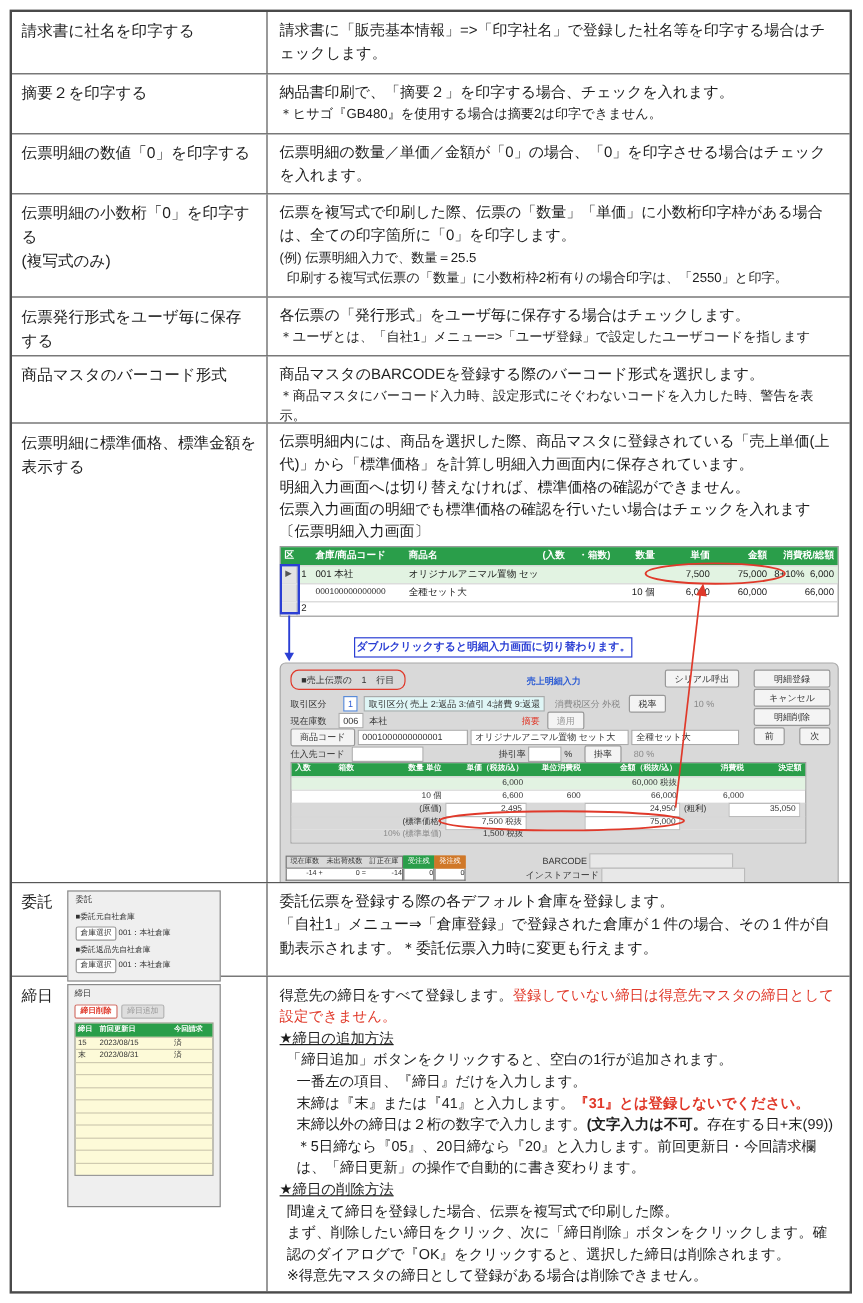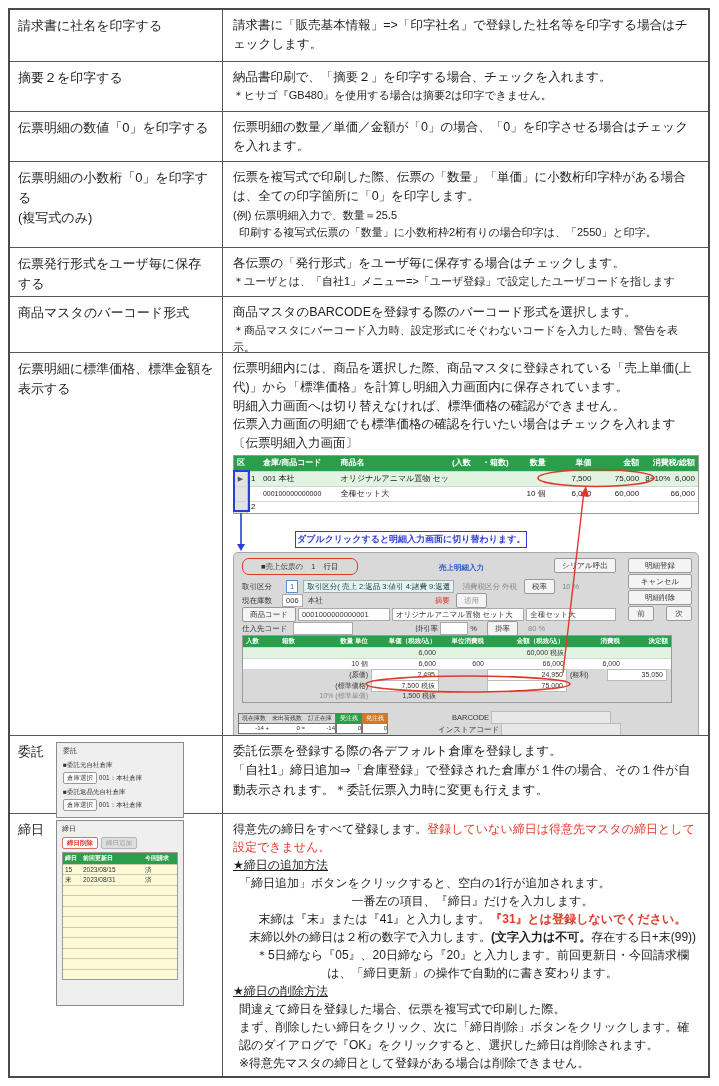--- a/index.html
+++ b/index.html
@@ -12,42 +12,42 @@
   .cl { width:213px; border-right:1.5px solid #575757; padding:6px 8px;
     font-size:13px; line-height:1.55; }
   .cr { flex:1; padding:6px 10px 4px 10px; font-size:12.5px; line-height:1.55; overflow:hidden; }
   .cr p { margin:0; }
   .note { font-size:11px; }
   .red { color:#e0392a; }
   .redbold { color:#e0392a; font-weight:bold; }
   .bold { font-weight:bold; }
   .underline { text-decoration:underline; }
   .ind1 { padding-left:6px; }
-  .ind2 { padding-left:14px;text-align:center; }
+  .ind2 { padding-left:14px; }
   
   .shot { position:relative; width:468px; height:283px; margin-top:2px; font-family:"Liberation Sans",sans-serif; }
   .grid { position:absolute; left:0; top:0; width:466px; border:1px solid #9a9a9a; background:#fff; }
   .g-head { display:flex; background:#2a9e4a; color:#fff; height:15px; align-items:center;
     font-size:8px; font-weight:bold; }
   .g-row { display:flex; height:15px; align-items:center; font-size:8px; border-top:1px solid #d4d4d4; }
   .g-row.short { height:12px; }
   .gc { padding:0 3px; overflow:hidden; white-space:nowrap; }
   .num { text-align:right; }
   .arrowcell { width:14px; background:#e3e3e3; border-right:1px solid #c0c0c0; text-align:center;
     font-size:7px; color:#555; height:100%; line-height:14px; }
   .greenrow { background:#e2f3e2; }
   .note-box { position:absolute; left:62px; top:76px; border:1.5px solid #2b3fd4; color:#2b3fd4;
     font-size:9px; font-weight:bold; padding:1px 1px; background:#fff; white-space:nowrap; }
   .dialog { position:absolute; left:0; top:97px; width:466px; height:186px; background:#d9d9d9;
     border:1px solid #a8a8a8; border-radius:5px 5px 0 0; font-size:7.5px; color:#333; }
   .d-abs { position:absolute; white-space:nowrap; }
   .d-box { background:#fff; border:1px solid #aaa; padding:0 3px; display:inline-block; }
   .d-btn { background:#f4f4f4; border:1px solid #999; border-radius:2px; padding:1px 7px;
     font-size:7.5px; display:inline-block; text-align:center; }
-  .d-red-frame { border:1.5px solid #e0392a; border-radius:7px; padding:2px 18px; }
+  .d-red-frame { border:1.5px solid #e0392a; border-radius:7px; padding:2px 8px; }
   .d-link { color:#2b5bd4; }
   .dt { position:absolute; left:8px; top:82px; width:430px; border:1px solid #9a9a9a; background:#fff; }
   .dt-head { display:flex; background:#2a9e4a; color:#fff; height:11px; align-items:center;
     font-size:6.5px; font-weight:bold; }
   .dt-row { display:flex; height:11px; align-items:center; font-size:7px; border-top:1px solid #d8d8d8; }
   .dtc { padding:0 3px; overflow:hidden; white-space:nowrap; }
   .svg-overlay { position:absolute; left:0; top:0; pointer-events:none; }
   
   .panel { background:#efefef; border:1.5px solid #8a8a8a; font-size:6.5px; color:#333; }
   .itaku-panel { width:128px; padding:3px 6px 6px 6px; }
@@ -191,21 +191,21 @@
           <div class="d-abs d-btn" style="left:394px;top:37px;width:64px">明細削除</div>
           <div class="d-abs d-btn" style="left:394px;top:53px;width:26px">前</div>
           <div class="d-abs d-btn" style="left:432px;top:53px;width:26px">次</div>
 
           <div class="d-abs" style="left:8px;top:26px">
             <span>取引区分</span>
             <span class="d-box" style="margin-left:12px;border-color:#5a8bd6;color:#2b5bd4">1</span>
             <span class="d-box" style="background:#dff6f6;margin-left:3px">取引区分( 売上 2:返品 3:値引 4:諸費 9:返還</span>
             <span style="color:#888;margin-left:6px">消費税区分 外税</span>
             <span class="d-btn" style="margin-left:5px">税率</span>
-            <span style="margin-left:5px;color:#888">10 %</span>
+            <span style="margin-left:21px;color:#888">10 %</span>
           </div>
           <div class="d-abs" style="left:8px;top:40px">
             <span>現在庫数</span>
             <span class="d-box" style="margin-left:8px">006</span>
             <span style="margin-left:3px">本社</span>
             <span class="red" style="margin-left:110px">摘要</span>
             <span class="d-btn" style="margin-left:4px;color:#999">適用</span>
           </div>
           <div class="d-abs" style="left:8px;top:54px">
             <span class="d-btn">商品コード</span>
@@ -332,21 +332,21 @@
         </div>
         <div class="p-sec">■委託返品先自社倉庫</div>
         <div>
           <span class="p-btn">倉庫選択</span>
           <span>001：本社倉庫</span>
         </div>
       </div>
     </div>
     <div class="cr">
       <p>委託伝票を登録する際の各デフォルト倉庫を登録します。</p>
-      <p>「自社1」締日追加⇒「倉庫登録」で登録された倉庫が１件の場合、その１件が自動表示されます。＊委託伝票入力時に変更も行えます。</p>
+      <p>「自社1」メニュー⇒「倉庫登録」で登録された倉庫が１件の場合、その１件が自動表示されます。＊委託伝票入力時に変更も行えます。</p>
     </div>
   </div>
 
   <div class="row">
     <div class="cl lbl-flex">
       <span>締日</span>
       <div class="panel shimebi-panel">
         <div class="p-title">締日</div>
         <div class="sb-btns">
           <span class="sb-del">締日削除</span>

